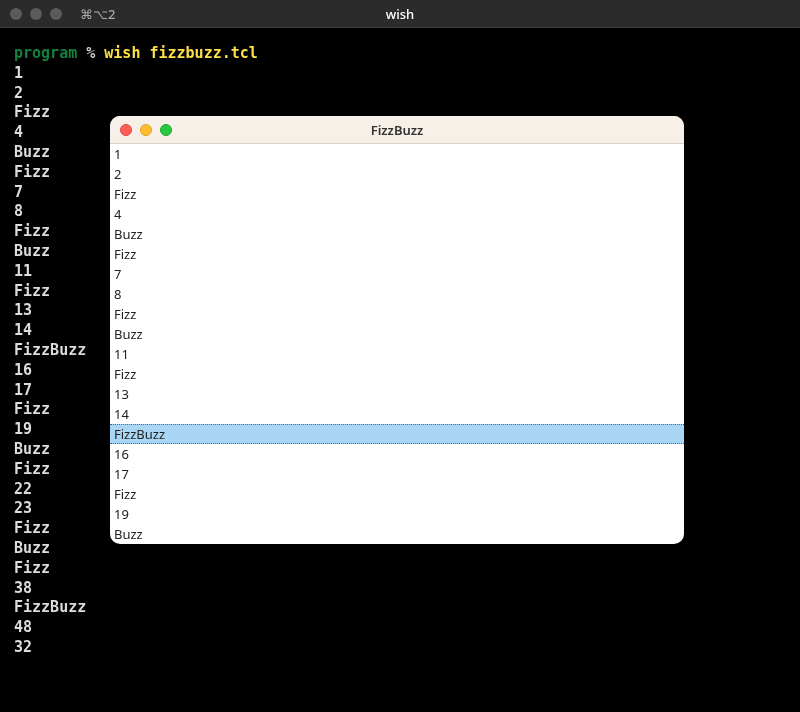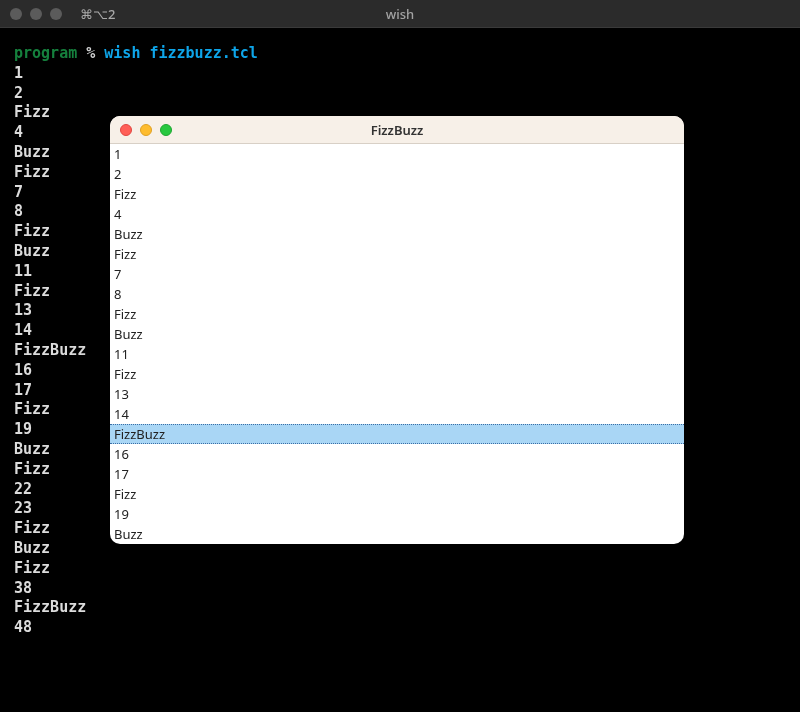--- a/index.html
+++ b/index.html
@@ -30,34 +30,34 @@
       color: #a9a9a9;
       font-family: system-ui, -apple-system, sans-serif;
       font-size: 13px;
       font-weight: 500;
       margin-left: 4px;
     }
     .titlebar-title {
       position: absolute;
       left: 50%;
       transform: translateX(-50%);
-      color: #a3a3a3;
+      color: #ffffff;
       font-family: system-ui, -apple-system, sans-serif;
       font-size: 13px;
       font-weight: 500;
     }
     .terminal {
       padding: 16px 14px 14px 14px;
       line-height: 1.32;
       color: #cfd0d1;
       font-weight: 600;
     }
     .prompt-line { white-space: pre; }
     .prompt-label { color: #15803d; }
-    .cmd { color: #0ea5e9; }
+    .cmd { color: #fde047; }
     .out-line { color: #dcdcdc; }
     .tk-window {
       position: absolute;
       left: 110px;
       top: 116px;
       width: 574px;
       height: 428px;
       background: #fff;
       border-radius: 10px;
       box-shadow: 0 18px 40px rgba(0,0,0,0.45);
@@ -140,20 +140,21 @@
       <div class="out-line">Buzz</div>
       <div class="out-line">Fizz</div>
       <div class="out-line">22</div>
       <div class="out-line">23</div>
       <div class="out-line">Fizz</div>
       <div class="out-line">Buzz</div>
       <div class="out-line">Fizz</div>
       <div class="out-line">38</div>
       <div class="out-line">FizzBuzz</div>
       <div class="out-line">48</div>
+      <div class="out-line">32</div>
     </div>
 </div>
 
 <div class="tk-window">
   <div class="tk-titlebar">
     <div class="traffic-lights">
       <div class="tl tl-close"></div>
       <div class="tl tl-min"></div>
       <div class="tl tl-zoom"></div>
     </div>

